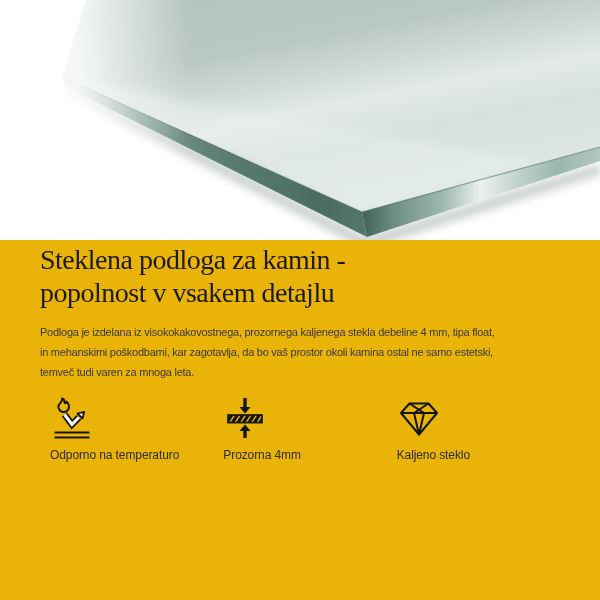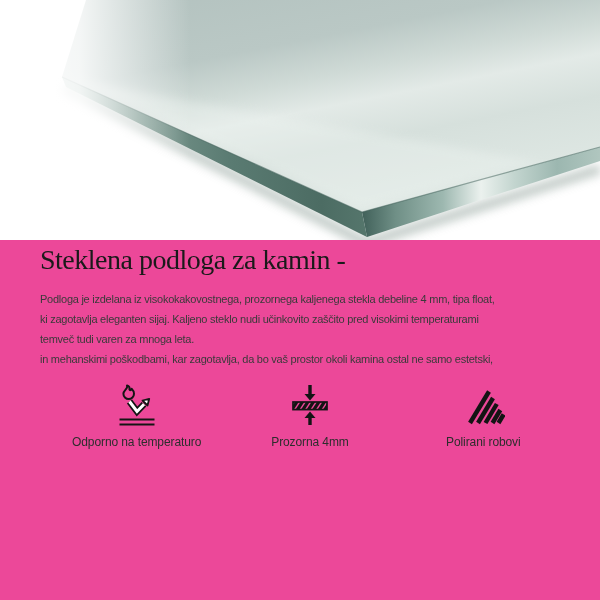--- a/index.html
+++ b/index.html
@@ -1,21 +1,21 @@
 <!DOCTYPE html>
 <html><head>
 <meta charset="utf-8">
 <style>
   html,body{margin:0;padding:0;}
   body{
     width:600px;height:600px;background:#ffffff;overflow:hidden;
     font-family:"Liberation Sans","DejaVu Sans",sans-serif;
     -webkit-font-smoothing:antialiased;
   }
-  .page{width:600px;height:600px;background:#ec4899;}
+  .page{width:600px;height:600px;background:#eab308;}
   
   .hero{position:relative;width:600px;height:240px;overflow:hidden;background:#fff;}
   .hero svg{display:block;width:600px;height:240px;}
   
   .content{padding:0 20px 0 40px;}
   .title{
     margin:3px 0 0 0;
     font-family:"Liberation Serif","DejaVu Serif",serif;
     font-weight:400;color:#1a1a1a;
     font-size:28px;line-height:33px;letter-spacing:-0.5px;
@@ -24,21 +24,21 @@
   .desc{
     margin:13px 0 0 0;color:#3a3a3a;
     font-size:11px;line-height:20px;letter-spacing:-0.25px;
   }
   .desc span{display:block;white-space:nowrap;}
   
   .features{
     display:grid;grid-template-columns:repeat(3,1fr);
     padding:0 10px;margin-top:13px;row-gap:21px;
   }
-  .feature{display:flex;flex-direction:column;align-items:center;}
+  .feature{display:flex;flex-direction:column;}
   .ficon{width:44px;height:46px;display:flex;align-items:center;justify-content:center;}
   .ficon svg{width:44px;height:44px;display:block;}
   .flabel{margin-top:7px;font-size:12px;color:#2d2d2d;letter-spacing:-0.1px;white-space:nowrap;}
   .ic{stroke:#141414;fill:none;stroke-width:2;}
 </style>
 </head>
 <body>
 
 <div class="page">
 
@@ -92,27 +92,27 @@
 
       <path d="M62 77 362 212 600 147" fill="none" stroke="#47665f" stroke-width="1.2" opacity="0.55"></path>
 
       <rect x="0" y="0" width="190" height="240" fill="url(#gFade)"></rect>
     </svg>
   </div>
 
   <div class="content">
     <h1 class="title">
       <span>Steklena podloga za kamin -</span>
+      <span>popolnost v vsakem detajlu</span>
     </h1>
 
     <p class="desc">
       <span>Podloga je izdelana iz visokokakovostnega, prozornega kaljenega stekla debeline 4 mm, tipa float,</span>
-      <span>ki zagotavlja eleganten sijaj. Kaljeno steklo nudi učinkovito zaščito pred visokimi temperaturami</span>
+      <span>in mehanskimi poškodbami, kar zagotavlja, da bo vaš prostor okoli kamina ostal ne samo estetski,</span>
       <span>temveč tudi varen za mnoga leta.</span>
-      <span>in mehanskimi poškodbami, kar zagotavlja, da bo vaš prostor okoli kamina ostal ne samo estetski,</span>
     </p>
 
     <div class="features">
 
       <div class="feature">
         <span class="ficon">
           <svg viewBox="0 0 44 44">
             <path class="ic" stroke-width="1.9" stroke-linejoin="round" d="M12 2.5c1.6 2.8-3.6 4.7-3.6 8.2a5.3 5.3 0 0 0 10.6 0c0-2.1-.9-3.4-2.4-4.9-.4 1.7-2.7 2.1-2.1-.6.3-1.4-.9-2.1-2.5-2.7z"></path>
             <path d="M14.5 18.5 22 28.5 29 21.2" fill="none" stroke="#141414" stroke-width="6.5"></path>
             <path d="M14.5 18.5 22 28.5 29 21.2" fill="none" stroke="#ffffff" stroke-width="3"></path>
@@ -144,32 +144,32 @@
             <rect x="20.3" y="2" width="3.4" height="9.5" fill="#141414"></rect>
             <polygon points="16.5,11 27.5,11 22,17.5" fill="#141414"></polygon>
             <rect x="20.3" y="34" width="3.4" height="8" fill="#141414"></rect>
             <polygon points="16.5,35 27.5,35 22,28.5" fill="#141414"></polygon>
           </svg>
         </span>
         <span class="flabel">Prozorna 4mm</span>
       </div>
 
 
-
       <div class="feature">
         <span class="ficon">
           <svg viewBox="0 0 44 44">
-            <g stroke="#141414" stroke-width="4.4" stroke-linecap="butt">
-              <path d="M9 40 28 8.5"></path>
-              <path d="M17 40 32 15"></path>
-              <path d="M24.5 40 35.8 21"></path>
-              <path d="M31.5 40 39.3 27"></path>
-              <path d="M37.5 40 42.6 31.5"></path>
+            <g class="ic" stroke-width="1.9" stroke-linejoin="round">
+              <path d="M12.5 7.5 h19 L40 17 22 38.5 4 17 Z"></path>
+              <path d="M4 17 h36"></path>
+              <path d="M12.5 7.5 27 17"></path>
+              <path d="M31.5 7.5 17 17"></path>
+              <path d="M17 17 22 38.5 27 17"></path>
             </g>
           </svg>
         </span>
-        <span class="flabel">Polirani robovi</span>
+        <span class="flabel">Kaljeno steklo</span>
       </div>
+
 
 
     </div>
   </div>
 </div>
 
 </body></html>

